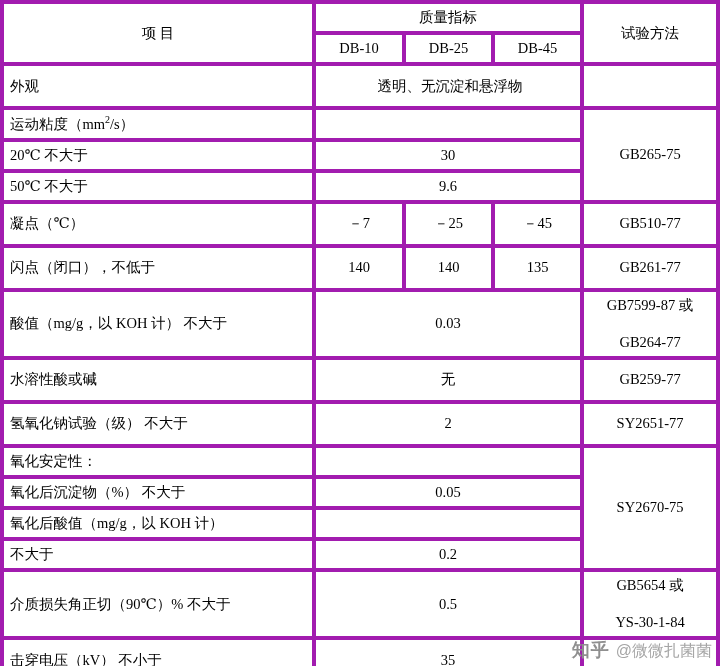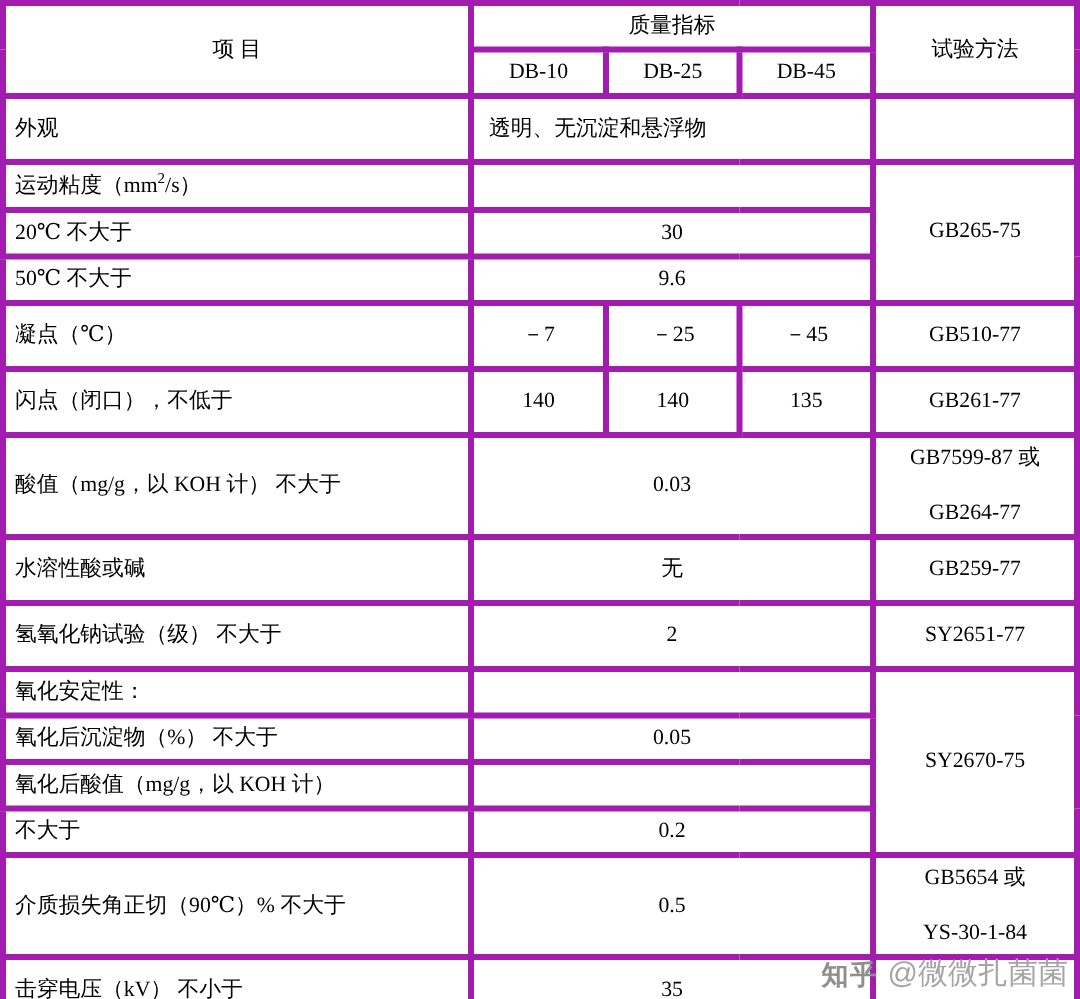--- a/index.html
+++ b/index.html
@@ -28,21 +28,21 @@
     padding: 3px 6px;
     line-height: 1.45;
   }
   .c-item   { width: 312px; }
   .c-db10   { width: 90px; }
   .c-db25   { width: 89px; }
   .c-db45   { width: 89px; }
   .c-method { width: 136px; }
 
   .center { text-align: center; }
-  .left   { text-align: left; }
+  .left   { text-align: center; }
 
   .hdr-item { text-align: center; }
   .hdr-q    { text-align: center; }
   .hdr-m    { text-align: center; }
 
   .item-cell {
     text-align: left;
     padding-left: 8px;
   }
   .indent1 { padding-left: 14px; }
@@ -69,21 +69,21 @@
     pointer-events: none;
   }
   .watermark .zh-logo {
     font-weight: bold;
     color: #8f8f8f;
     font-size: 18px;
     letter-spacing: 1px;
   }
   .watermark .zh-user {
     color: #a5a5a5;
-    font-size: 20px;
+    font-size: 16px;
     margin-top: 40px;
   }
   .ox-tall { height: 34px; }
 </style>
 </head>
 <body>
 
 <table class="spec">
   <colgroup>
     <col class="c-item">

